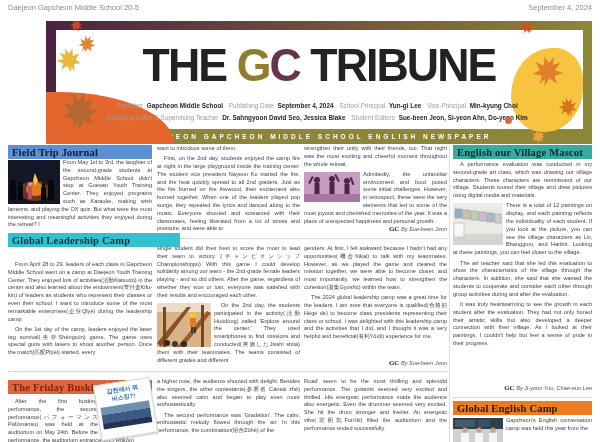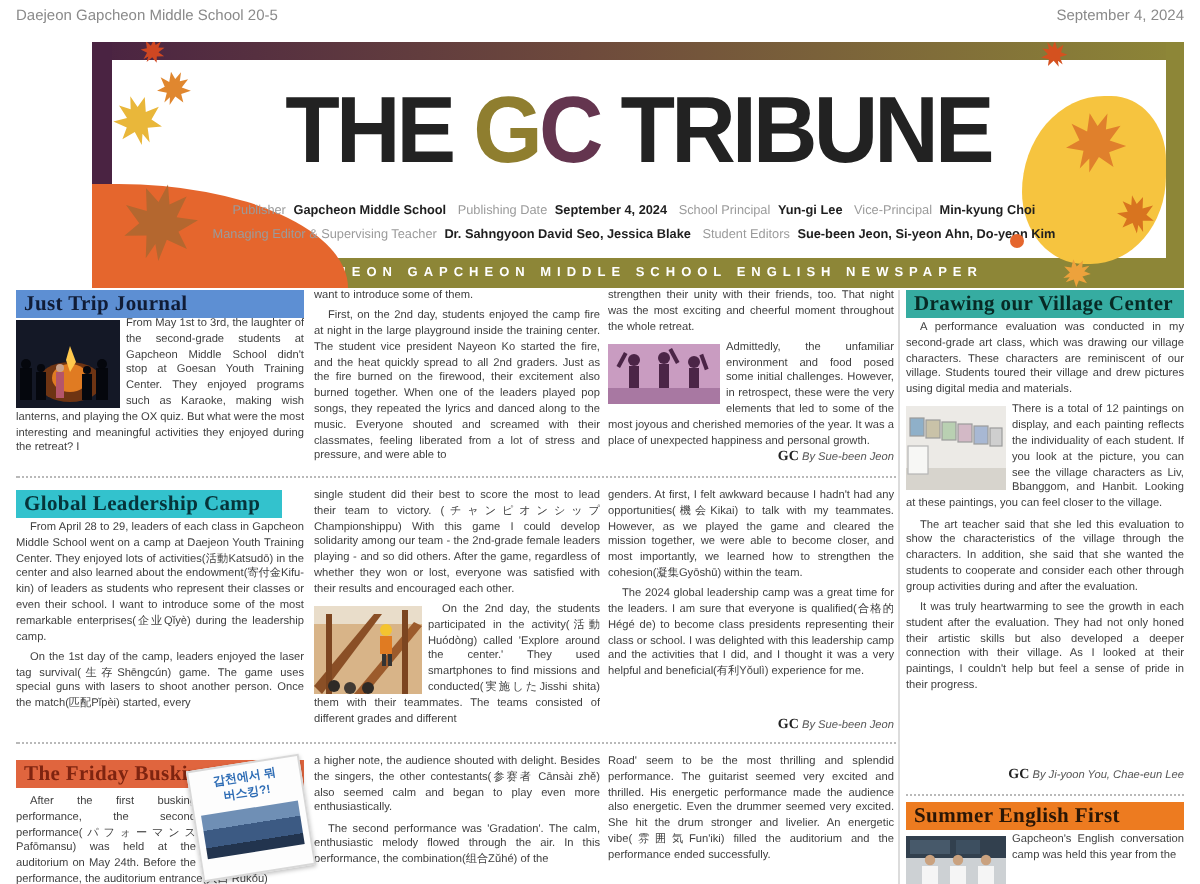--- a/index.html
+++ b/index.html
@@ -121,21 +121,21 @@
     </div>
 
     <div class="olive-strip">DAEJEON GAPCHEON MIDDLE SCHOOL ENGLISH NEWSPAPER</div>
   </div>
 
   <div class="vrule" style="left:449px;top:145px;height:297px;"></div>
   <div class="divline" style="left:8px;top:238px;width:440px;"></div>
   <div class="divline" style="left:8px;top:371px;width:440px;"></div>
   <div class="divline" style="left:453px;top:397px;width:139px;"></div>
 
-  <div class="hdr" style="left:8px;top:145px;width:144px;background:var(--hdr_field_bg);color:var(--hdr_field_fg);">Just Trip Journal</div>
+  <div class="hdr" style="left:8px;top:145px;width:144px;background:var(--hdr_field_bg);color:var(--hdr_field_fg);">Field Trip Journal</div>
 
   <div class="tx" style="left:8px;top:159px;width:144px;height:77px;">
     <div class="ph">
       <svg width="52" height="44" viewBox="0 0 52 44">
         <rect width="52" height="44" fill="#141826"></rect>
         <ellipse cx="27" cy="31" rx="16" ry="10" fill="#6e3413"></ellipse>
         <ellipse cx="27" cy="29" rx="9" ry="7" fill="#e07b22"></ellipse>
         <path d="M25 20 27 13 30 21 27 26Z" fill="#ffc84d"></path>
         <rect x="2" y="24" width="6" height="16" fill="#05070d"></rect>
           <circle cx="5" cy="22" r="2.5" fill="#05070d"></circle>
@@ -176,21 +176,21 @@
         </g>
       </svg>
     </div>
     <p>Admittedly, the unfamiliar environment and food posed some initial challenges. However, in retrospect, these were the very elements that led to some of the most joyous and cherished memories of the year. It was a place of unexpected happiness and personal growth.</p>
     <div class="byline">
       <span class="gcmark">GC</span>
       <span class="by">By Sue-been Jeon</span>
     </div>
   </div>
 
-  <div class="hdr" style="left:8px;top:245px;width:133px;background:var(--hdr_lead_bg);color:var(--hdr_lead_fg);">Global Leadership Camp</div>
+  <div class="hdr" style="left:8px;top:233px;width:172px;background:var(--hdr_lead_bg);color:var(--hdr_lead_fg);">Global Leadership Camp</div>
 
   <div class="tx" style="left:8px;top:261px;width:144px;height:108px;">
     <p class="ind">From April 28 to 29, leaders of each class in Gapcheon Middle School went on a camp at Daejeon Youth Training Center. They enjoyed lots of activities(活動Katsudō) in the center and also learned about the endowment(寄付金Kifu-kin) of leaders as students who represent their classes or even their school. I want to introduce some of the most remarkable enterprises(企业Qǐyè) during the leadership camp.</p>
     <p class="ind">On the 1st day of the camp, leaders enjoyed the laser tag survival(生存Shēngcún) game. The game uses special guns with lasers to shoot another person. Once the match(匹配Pǐpèi) started, every</p>
   </div>
 
   <div class="tx" style="left:157px;top:245px;width:143px;height:124px;">
     <p>single student did their best to score the most to lead their team to victory. (チャンピオンシップ Championshippu) With this game I could develop solidarity among our team - the 2nd-grade female leaders playing - and so did others. After the game, regardless of whether they won or lost, everyone was satisfied with their results and encouraged each other.</p>
     <div class="ph">
       <svg width="54" height="44" viewBox="0 0 54 44">
@@ -236,21 +236,21 @@
 
   <div class="tx" style="left:157px;top:378px;width:143px;height:64px;">
     <p>a higher note, the audience shouted with delight. Besides the singers, the other contestants(参赛者 Cānsài zhě) also seemed calm and began to play even more enthusiastically.</p>
     <p class="ind">The second performance was 'Gradation'. The calm, enthusiastic melody flowed through the air. In this performance, the combination(组合Zǔhé) of the</p>
   </div>
 
   <div class="tx" style="left:304px;top:378px;width:143px;height:64px;">
     <p>Road' seem to be the most thrilling and splendid performance. The guitarist seemed very excited and thrilled. His energetic performance made the audience also energetic. Even the drummer seemed very excited. She hit the drum stronger and livelier. An energetic vibe(雰囲気Fun'iki) filled the auditorium and the performance ended successfully.</p>
   </div>
 
-  <div class="hdr" style="left:453px;top:145px;width:139px;background:var(--hdr_mascot_bg);color:var(--hdr_mascot_fg);">Drawing our Village Center</div>
+  <div class="hdr" style="left:453px;top:145px;width:139px;background:var(--hdr_mascot_bg);color:var(--hdr_mascot_fg);">English our Village Mascot</div>
 
   <div class="tx" style="left:453px;top:161px;width:139px;height:233px;">
     <p class="ind">A performance evaluation was conducted in my second-grade art class, which was drawing our village characters. These characters are reminiscent of our village. Students toured their village and drew pictures using digital media and materials.</p>
     <div class="ph">
       <svg width="50" height="42" viewBox="0 0 50 42">
         <rect width="50" height="42" fill="#eceae6"></rect>
         <rect y="31" width="50" height="11" fill="#d7d4cd"></rect>
         <g stroke="#9b9b9b" stroke-width="0.6">
           <rect x="2" y="6" width="7" height="9" fill="#8fb0c9"></rect>
           <rect x="10" y="7" width="7" height="9" fill="#c9c2a8"></rect>
@@ -264,21 +264,21 @@
     </div>
     <p>There is a total of 12 paintings on display, and each painting reflects the individuality of each student. If you look at the picture, you can see the village characters as Liv, Bbanggom, and Hanbit. Looking at these paintings, you can feel closer to the village.</p>
     <p class="ind">The art teacher said that she led this evaluation to show the characteristics of the village through the characters. In addition, she said that she wanted the students to cooperate and consider each other through group activities during and after the evaluation.</p>
     <p class="ind">It was truly heartwarming to see the growth in each student after the evaluation. They had not only honed their artistic skills but also developed a deeper connection with their village. As I looked at their paintings, I couldn't help but feel a sense of pride in their progress.</p>
     <div class="byline">
       <span class="gcmark">GC</span>
       <span class="by">By Ji-yoon You, Chae-eun Lee</span>
     </div>
   </div>
 
-  <div class="hdr" style="left:453px;top:401px;width:139px;background:var(--hdr_eng_bg);color:var(--hdr_eng_fg);">Summer English First</div>
+  <div class="hdr" style="left:453px;top:401px;width:139px;background:var(--hdr_eng_bg);color:var(--hdr_eng_fg);">Global English Camp</div>
 
   <div class="tx" style="left:453px;top:417px;width:139px;height:25px;">
     <div class="ph">
       <svg width="50" height="24" viewBox="0 0 50 24">
         <rect width="50" height="24" fill="#cdd1d4"></rect>
         <rect width="50" height="11" fill="#32404e"></rect>
         <rect x="2" y="2" width="20" height="7" fill="#47596a"></rect>
         <rect x="25" y="2" width="12" height="7" fill="#3d4f60"></rect>
         <g>
           <circle cx="12" cy="12" r="2.6" fill="#caa27f"></circle>

